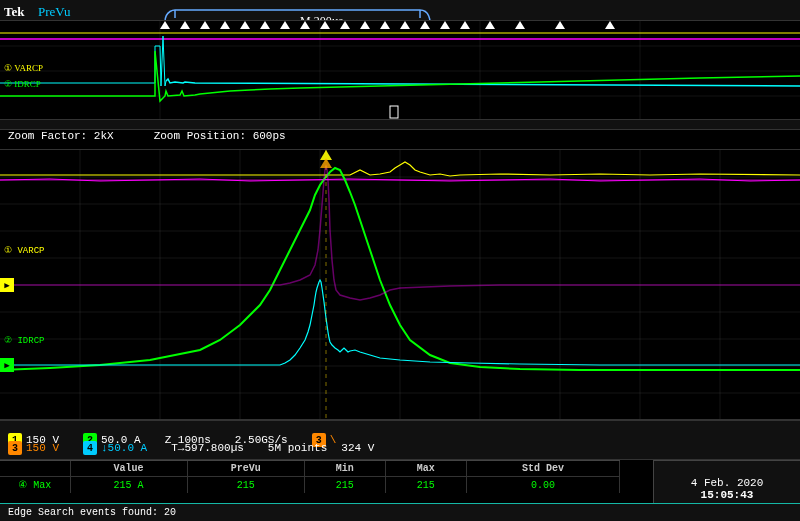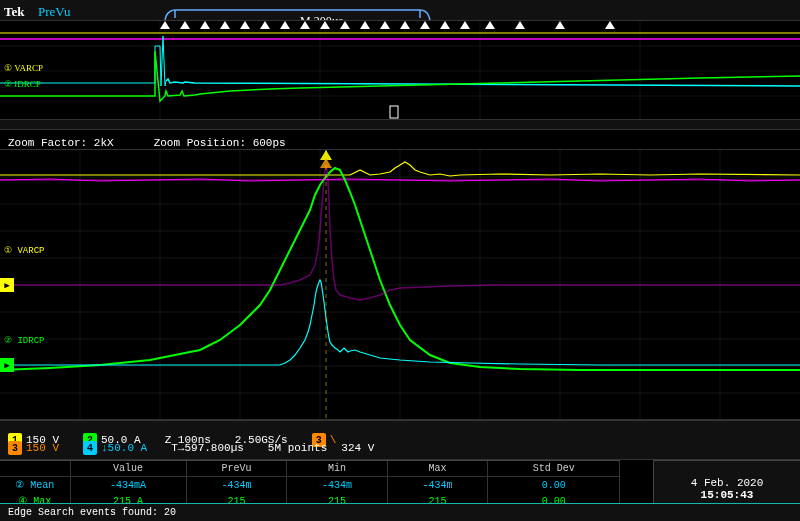--- a/index.html
+++ b/index.html
@@ -55,21 +55,21 @@
       overflow: hidden;
     }
 
     
     #zoom-bar {
       position: absolute;
       top: 130px; left: 0; right: 0;
       height: 20px;
       background: #000;
       display: flex;
-      align-items: flex-end;
+      align-items: flex-start;
       padding: 0 8px;
       border-bottom: 1px solid #333;
     }
     #zoom-factor {
       color: #fff;
       font-size: 11px;
       margin-right: 40px;
     }
     #zoom-position {
       color: #fff;
@@ -138,21 +138,21 @@
       border-top: 1px solid #444;
     }
 
     #meas-table table {
       width: 100%;
       font-size: 10px;
       border-collapse: collapse;
     }
     #meas-table th {
       color: #ccc;
-      font-weight: normal;
+      font-weight: bold;
       text-align: center;
       padding: 2px 4px;
       border-bottom: 1px solid #333;
       border-right: 1px solid #333;
     }
     #meas-table td {
       text-align: center;
       padding: 2px 4px;
       border-right: 1px solid #333;
     }
@@ -389,28 +389,20 @@
       <tr>
         <th style="width:70px;text-align:left;padding-left:4px;"></th>
         <th>Value</th>
         <th>PreVu</th>
         <th>Min</th>
         <th>Max</th>
         <th>Std Dev</th>
       </tr>
     </thead>
     <tbody>
-      <tr class="meas-row-2">
-        <td class="meas-label-col" style="color:#0cf;">② Mean</td>
-        <td style="color:#0cf;">-434mA</td>
-        <td style="color:#0cf;">-434m</td>
-        <td style="color:#0cf;">-434m</td>
-        <td style="color:#0cf;">-434m</td>
-        <td style="color:#0cf;">0.00</td>
-      </tr>
       <tr class="meas-row-4">
         <td class="meas-label-col" style="color:#0f0;">④ Max</td>
         <td style="color:#0f0;">215 A</td>
         <td style="color:#0f0;">215</td>
         <td style="color:#0f0;">215</td>
         <td style="color:#0f0;">215</td>
         <td style="color:#0f0;">0.00</td>
       </tr>
     </tbody>
   </table>

